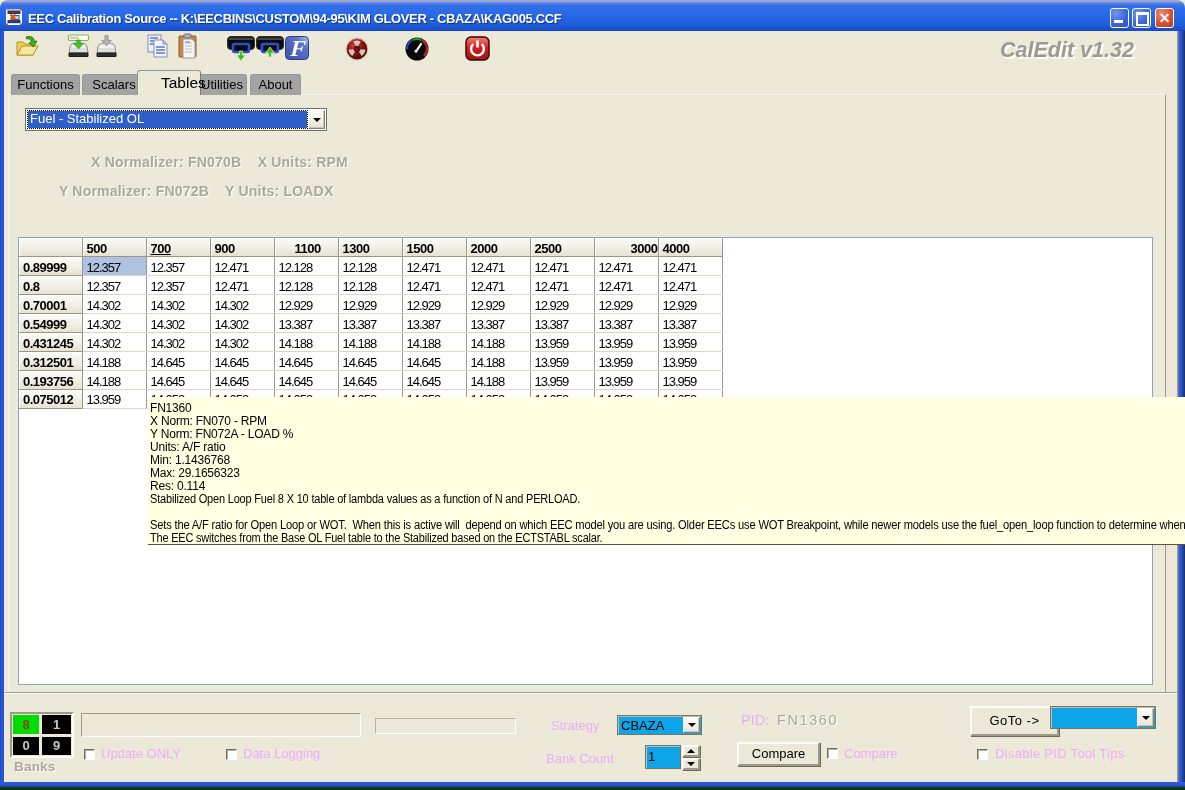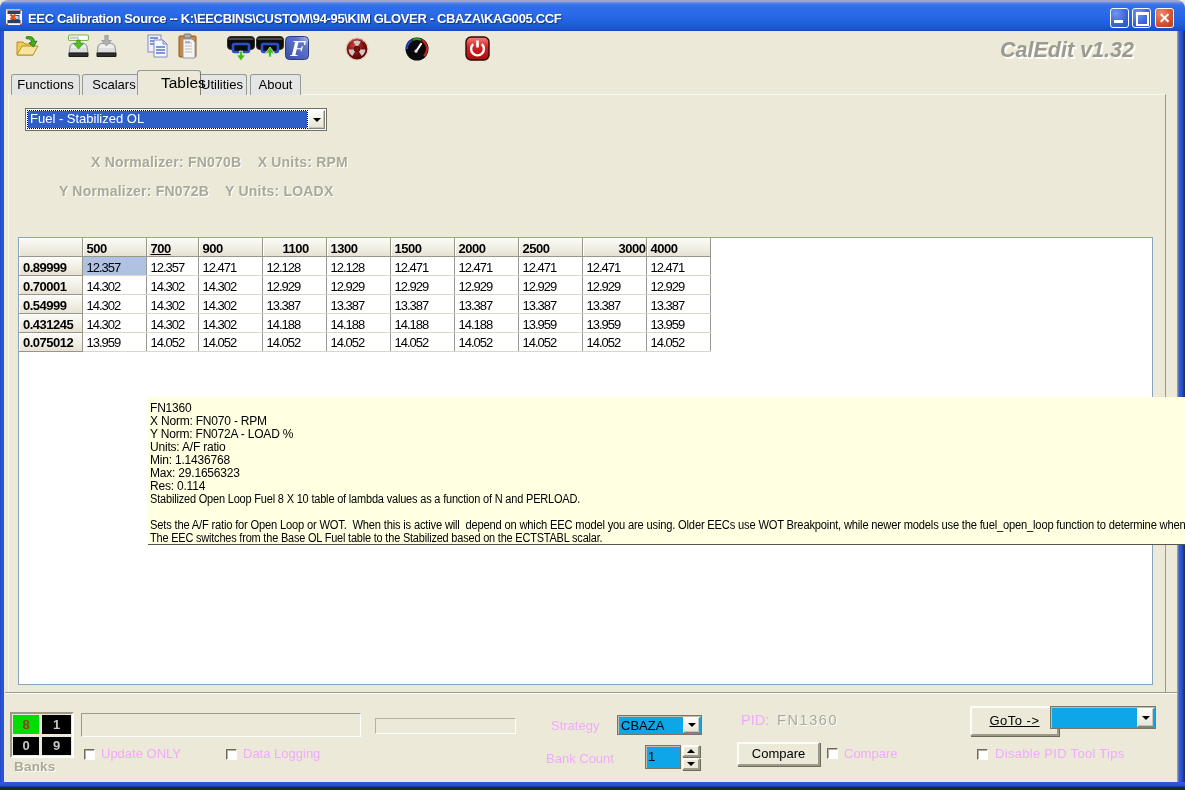--- a/index.html
+++ b/index.html
@@ -21,21 +21,21 @@
 #btn-min { left:1110px;  background:radial-gradient(circle at 30% 25%,#6f96ef,#3a62d8 60%,#2b51c8); }
 #btn-max { left:1132px;  background:radial-gradient(circle at 30% 25%,#6f96ef,#3a62d8 60%,#2b51c8); }
 #btn-close { left:1155px;  background:radial-gradient(circle at 30% 25%,#ea8b70,#d4502e 60%,#bc3a18); }
 #btn-min:after { content:""; position:absolute; left:3px; bottom:4px; width:9px; height:3px; background:#fff; }
 #btn-max:after { content:""; position:absolute; left:3px; top:3px; width:9px; height:9px; border-top:3px solid #fff; border-left:2px solid #fff; border-right:2px solid #fff; border-bottom:2px solid #fff; }
 #btn-close:after { content:"\2715"; position:absolute; left:0; top:1px; width:100%; text-align:center; color:#fff; font-size:14px; font-weight:bold; }
 
 .ticon { position:absolute; }
 #logo { position:absolute; left:1000px; top:38px; font-size:21.5px; font-weight:bold; font-style:italic; color:#9c9a8e; text-shadow:2px 2px 0 #ffffff; letter-spacing:0px; }
 
-.tab { position:absolute; top:74px; height:21px; background:#e5e5e5; border:1px solid #919b9c; border-bottom:none; border-radius:3px 3px 0 0; font-size:13px; color:#000; text-align:center; padding-top:2px; }
+.tab { position:absolute; top:74px; height:21px; background:#a3a3a3; border:1px solid #919b9c; border-bottom:none; border-radius:3px 3px 0 0; font-size:13px; color:#000; text-align:center; padding-top:2px; }
 .tab.sel { top:70px; height:25px; background:#ece9d8; z-index:5; padding-top:3px; font-size:15.5px; border-right-color:#7d7b70; }
 
 #pane { position:absolute; left:8px; top:94px; width:1158px; height:599px; border-top:1px solid #f6f5ee; border-left:1px solid #f6f5ee; border-right:1px solid #9d9a8b; border-bottom:1px solid #9d9a8b; }
 
 #combo1 { position:absolute; left:25px; top:108px; width:302px; height:23px; background:#fff; border:1px solid #6a7063; }
 #combo1 .selbg { position:absolute; left:2px; top:2px; right:19px; bottom:2px; background:#2e5fc8; outline:1px dotted #000; outline-offset:0px; }
 #combo1 .seltxt { position:absolute; left:4px; top:2px; color:#fff; font-size:13px; }
 .dropbtn { position:absolute; right:1px; top:1px; width:17px; bottom:1px; background:linear-gradient(180deg,#fdfdfa,#e8e4d4); border:1px solid #fff; border-right-color:#868270; border-bottom-color:#868270; box-shadow:inset -1px -1px 0 #c9c5b6; }
 .dropbtn:after { content:""; position:absolute; left:50%; top:50%; margin-left:-4px; margin-top:-2px; border:4px solid transparent; border-top:4px solid #000; }
 
@@ -199,21 +199,21 @@
 
 <div class="glabel" style="left:59px; top:154px;margin-left:32px;">X Normalizer: FN070B    X Units: RPM</div>
 <div class="glabel" style="left:59px; top:183px;">Y Normalizer: FN072B    Y Units: LOADX</div>
 
 <div id="grid">
     <table id="tbl">
 <tbody>
         <tr>
           <td class="fix" style="width:63px;"></td>
           <td class="fix" style="width:64px;">500</td>
-          <td class="fix" style="width:52px;text-decoration:underline;">700</td>
+          <td class="fix" style="width:64px;text-decoration:underline;">700</td>
           <td class="fix" style="width:64px;">900</td>
           <td class="fix" style="width:64px;padding-left:20px;">1100</td>
           <td class="fix" style="width:64px;">1300</td>
           <td class="fix" style="width:64px;">1500</td>
           <td class="fix" style="width:64px;">2000</td>
           <td class="fix" style="width:64px;">2500</td>
           <td class="fix" style="width:64px;padding-left:36px;">3000</td>
           <td class="fix" style="width:64px;">4000</td>
         </tr>
 <tr>
@@ -223,20 +223,33 @@
           <td class="dat">12.471</td>
           <td class="dat">12.128</td>
           <td class="dat">12.128</td>
           <td class="dat">12.471</td>
           <td class="dat">12.471</td>
           <td class="dat">12.471</td>
           <td class="dat">12.471</td>
           <td class="dat">12.471</td>
         </tr>
 <tr>
+          <td class="fix">0.8</td>
+          <td class="dat">12.357</td>
+          <td class="dat">12.357</td>
+          <td class="dat">12.471</td>
+          <td class="dat">12.128</td>
+          <td class="dat">12.128</td>
+          <td class="dat">12.471</td>
+          <td class="dat">12.471</td>
+          <td class="dat">12.471</td>
+          <td class="dat">12.471</td>
+          <td class="dat">12.471</td>
+        </tr>
+<tr>
           <td class="fix">0.70001</td>
           <td class="dat">14.302</td>
           <td class="dat">14.302</td>
           <td class="dat">14.302</td>
           <td class="dat">12.929</td>
           <td class="dat">12.929</td>
           <td class="dat">12.929</td>
           <td class="dat">12.929</td>
           <td class="dat">12.929</td>
           <td class="dat">12.929</td>
@@ -256,20 +269,46 @@
           <td class="dat">13.387</td>
         </tr>
 <tr>
           <td class="fix">0.431245</td>
           <td class="dat">14.302</td>
           <td class="dat">14.302</td>
           <td class="dat">14.302</td>
           <td class="dat">14.188</td>
           <td class="dat">14.188</td>
           <td class="dat">14.188</td>
+          <td class="dat">14.188</td>
+          <td class="dat">13.959</td>
+          <td class="dat">13.959</td>
+          <td class="dat">13.959</td>
+        </tr>
+<tr>
+          <td class="fix">0.312501</td>
+          <td class="dat">14.188</td>
+          <td class="dat">14.645</td>
+          <td class="dat">14.645</td>
+          <td class="dat">14.645</td>
+          <td class="dat">14.645</td>
+          <td class="dat">14.645</td>
+          <td class="dat">14.188</td>
+          <td class="dat">13.959</td>
+          <td class="dat">13.959</td>
+          <td class="dat">13.959</td>
+        </tr>
+<tr>
+          <td class="fix">0.193756</td>
+          <td class="dat">14.188</td>
+          <td class="dat">14.645</td>
+          <td class="dat">14.645</td>
+          <td class="dat">14.645</td>
+          <td class="dat">14.645</td>
+          <td class="dat">14.645</td>
           <td class="dat">14.188</td>
           <td class="dat">13.959</td>
           <td class="dat">13.959</td>
           <td class="dat">13.959</td>
         </tr>
 <tr class="r8">
           <td class="fix">0.075012</td>
           <td class="dat">13.959</td>
           <td class="dat">14.052</td>
           <td class="dat">14.052</td>
@@ -327,18 +366,18 @@
 <div style="position:absolute; left:682px; top:758px; width:18px; height:12px;" class="btn3d"></div>
 <div style="position:absolute; left:687px; top:749px; width:0; height:0; border:4px solid transparent; border-bottom:4px solid #000; margin-top:-4px;"></div>
 <div style="position:absolute; left:687px; top:762px; width:0; height:0; border:4px solid transparent; border-top:4px solid #000;"></div>
 
 <div class="lbl" style="left:741px; top:712px; font-size:14.5px;">PID:</div>
 <div class="glabel" style="left:777px; top:712px; font-size:14.5px; letter-spacing:1.6px; font-weight:normal;">FN1360</div>
 <div class="btn3d" style="left:737px; top:742px; width:83px; height:24px; line-height:20px;">Compare</div>
 <div class="cb" style="left:827px; top:748px;"></div>
 <div class="lbl" style="left:844px; top:746px;">Compare</div>
 
-<div class="btn3d" style="left:970px; top:706px; width:89px; height:30px; line-height:26px; letter-spacing:0.5px;text-decoration:underline;">GoTo -&gt;</div>
+<div class="btn3d" style="left:970px; top:706px; width:89px; height:30px; line-height:26px; letter-spacing:0.5px;">GoTo -&gt;</div>
 <div class="wcombo" style="left:1050px; top:706px; width:106px; height:23px;">
     <div class="dropbtn"></div>
   </div>
 <div class="cb" style="left:977px; top:749px;"></div>
 <div class="lbl" style="left:995px; top:746px; letter-spacing:0.3px;">Disable PID Tool Tips</div>
 
 </body></html>

